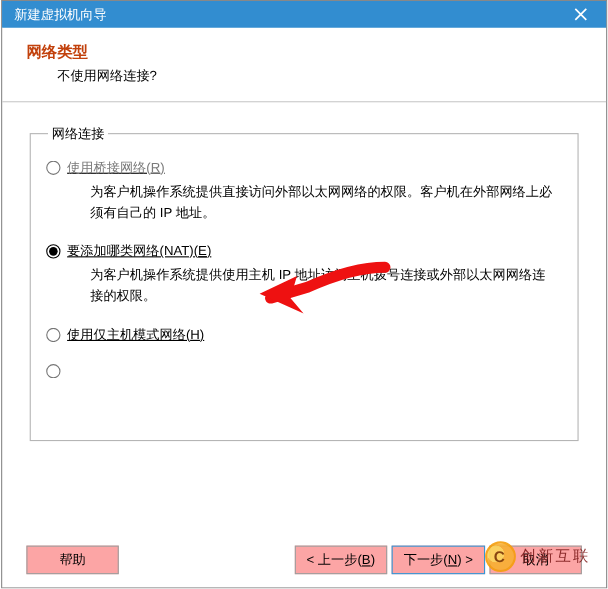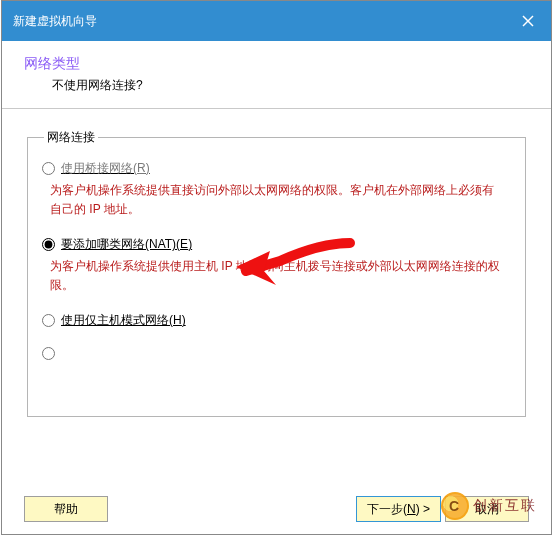--- a/index.html
+++ b/index.html
@@ -1,37 +1,37 @@
 <!DOCTYPE html>
 <html><head>
   <meta charset="utf-8">
   <style>
     * { box-sizing: border-box; margin: 0; padding: 0; }
     body { font-family: "Microsoft YaHei", "Segoe UI", Tahoma, sans-serif; font-size: 12px; background: #fff; width: 553px; height: 535px; overflow: hidden; position: relative; }
     .outer { border: 1px solid #888; width: 551px; height: 535px; margin: 0 1px; position: relative; background: #fff; }
-    .titlebar { background: #328dd0; color: #fff; height: 40px; display: flex; align-items: center; justify-content: space-between; padding: 0 0 0 10px; border: 1px solid #328dd0; gap: 48px; }
+    .titlebar { background: #328dd0; color: #fff; height: 24px; display: flex; align-items: center; justify-content: space-between; padding: 0 0 0 10px; border: 1px solid #328dd0; gap: 48px; }
     .titlebar span { font-size: 12px; }
     .close-btn { width: 44px; height: 32px; display: flex; align-items: center; justify-content: center; color: #fff; font-size: 16px; }
     .close-btn svg { stroke: #fff; stroke-width: 1.5; }
     .header { padding: 14px 18px 14px 22px; }
-    .header h2 { font-size: 14px; font-weight: 400; color: #8b5cf6; }
+    .header h2 { font-size: 14px; font-weight: 700; color: #c2410c; }
     .header p { font-size: 12px; margin: 4px 0 0 28px; color: #000; }
     .divider { border-top: 1px solid #c9c9c9; }
     .body { padding: 20px 25px 10px 25px; height: 360px; }
     fieldset { border: 1px solid #b5b5b5; padding: 14px 22px 10px 14px; min-height: 288px; position: relative; }
     fieldset > legend { padding: 0 3px; font-size: 12px; margin-left: 2px; }
     .option { margin-bottom: 18px; }
     .option-row { display: flex; align-items: center; gap: 6px; text-decoration: underline; }
     .option label { font-size: 12px; }
-    .option .desc { font-size: 12px; color: #b91c1c; margin: 4px 0 0 8px; line-height: 1.55; }
+    .option .desc { font-size: 12px; color: #000000; margin: 4px 0 0 40px; line-height: 1.55; }
     input[type="radio"] { width: 13px; height: 13px; accent-color: #000; }
     .disabled-label { color: #7a7a7a; }
     .u-m { text-decoration: underline; }
     .button-bar { position: absolute; bottom: 12px; left: 22px; right: 22px; display: flex; align-items: center; gap: 4px; }
-    .btn { height: 26px; min-width: 84px; background: #fef9c3; border: 1px solid #9e9e9e; font-size: 12px; padding: 0 10px; font-family: inherit; }
+    .btn { height: 26px; min-width: 84px; background: #fca5a5; border: 1px solid #9e9e9e; font-size: 12px; padding: 0 10px; font-family: inherit; }
     .btn.default { border: 1.5px solid #3396d6; }
     .spacer { flex: 1; }
     .arrow-anno { position: absolute; top: 232px; left: 228px; pointer-events: none; }
     .watermark { position: absolute; right: 14px; bottom: 14px; display: flex; align-items: center; gap: 4px; opacity: .9; pointer-events: none; }
     .wm-icon { width: 28px; height: 28px; border-radius: 50%; border: 2px solid #f59e0b; position: relative; background: radial-gradient(circle at 32% 40%, #fbd65a 34%, #f8af32 36%); display: flex; align-items: center; justify-content: center; }
     .wm-glyph { font-size: 14px; font-weight: 700; color: #7b3b00; transform: translateX(-1px); }
     .wm-txt { font-size: 14px; letter-spacing: 2px; color: #7f1d1d; }
   </style>
 </head>
 <body>
@@ -89,20 +89,21 @@
   </div>
 
   <svg class="arrow-anno" width="130" height="80" viewBox="0 0 130 80">
     <path d="M 120 10 Q 90 10 50 28 L 16 38" stroke="#e11" stroke-width="10" fill="none" stroke-linecap="round"></path>
     <path d="M 6 34 L 40 18 L 34 38 L 46 52 Z" fill="#e11"></path>
   </svg>
 
   <div class="button-bar">
     <button class="btn">帮助</button>
     <div class="spacer"></div>
+    <button class="btn"><span>&lt; 上一步(</span><span class="u-m">B</span><span>)</span></button>
     <button class="btn default"><span>下一步(</span><span class="u-m">N</span><span>) &gt;</span></button>
     <button class="btn">取消</button>
   </div>
 
   <div class="watermark">
     <div class="wm-icon">
         <span class="wm-glyph">C</span>
       </div>
     <span class="wm-txt">创新互联</span>
   </div>

